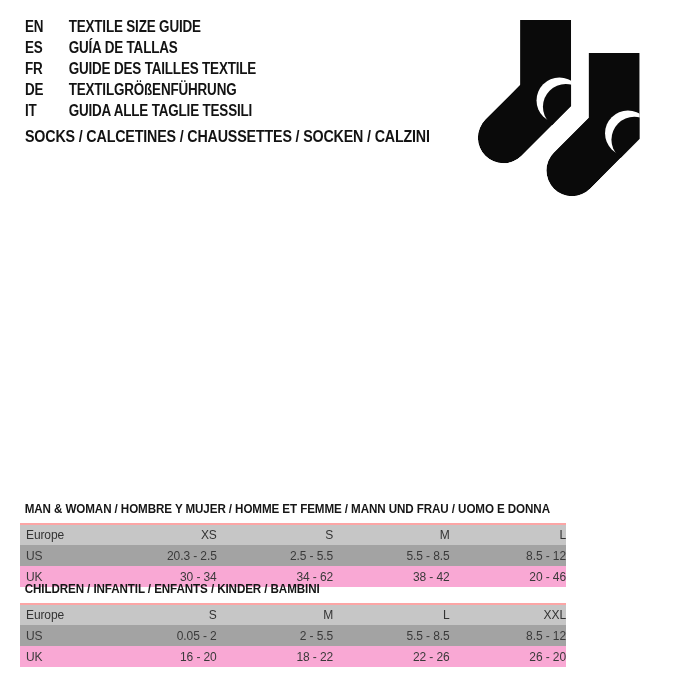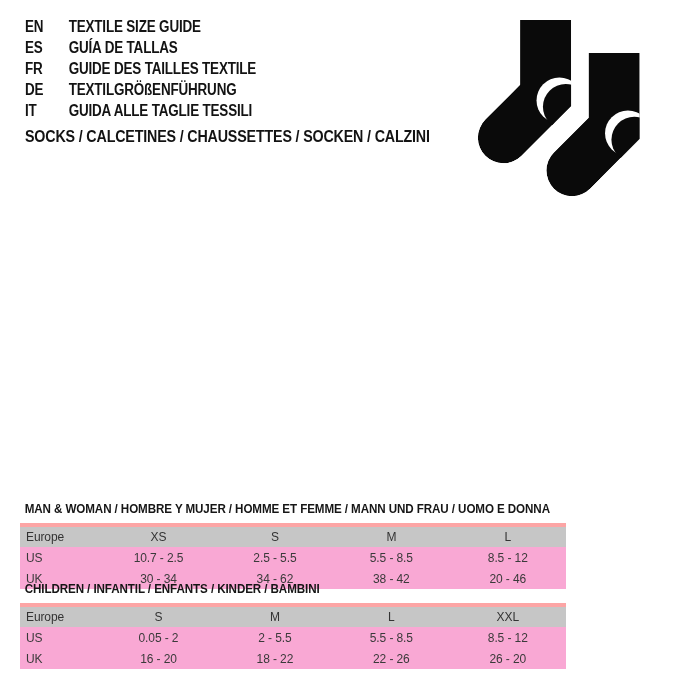--- a/index.html
+++ b/index.html
@@ -30,35 +30,35 @@
   .size-section.first{top:502px;}
   .size-section.second{top:582px;}
   .table-title{
     margin:0 0 7px 0;padding-left:5px;
     transform:scaleX(0.93);transform-origin:0 0;
     color:#161616;font-weight:700;font-size:12.5px;line-height:14px;
     letter-spacing:-0.1px;white-space:nowrap;
   }
   table.size-table{
     width:546px;border-collapse:collapse;table-layout:fixed;
-    border-top:4px solid #fca5a5;
+    border-top:2px solid #fca5a5;
   }
   table.size-table col.c-label{width:80px;}
   table.size-table col.c-size{width:116px;}
   table.size-table th, table.size-table td{
     font-weight:400;font-size:12px;color:#3a3a3a;
-    text-align:center;padding:0;height:21px;vertical-align:middle;
+    text-align:right;padding:0;height:21px;vertical-align:middle;
     letter-spacing:-0.1px;
   }
   table.size-table th{height:20px;color:#333333;}
   table.size-table th:first-child, table.size-table td:first-child{
     text-align:left;padding-left:6px;
   }
   table.size-table thead tr{background:#c6c6c6;}
-  table.size-table tbody tr.row-us{background:#f9a8d4;}
+  table.size-table tbody tr.row-us{background:#a3a3a3;}
   table.size-table tbody tr.row-uk{background:#f9a8d4;}
 </style>
 </head>
 <body>
 
 <div class="page">
 
   <div class="lang-block">
     <div class="lang-row">
       <span>EN</span>
@@ -117,21 +117,21 @@
           <th>Europe</th>
           <th>XS</th>
           <th>S</th>
           <th>M</th>
           <th>L</th>
         </tr>
       </thead>
       <tbody>
         <tr class="row-us">
           <td>US</td>
-          <td>10.7 - 2.5</td>
+          <td>20.3 - 2.5</td>
           <td>2.5 - 5.5</td>
           <td>5.5 - 8.5</td>
           <td>8.5 - 12</td>
         </tr>
         <tr class="row-uk">
           <td>UK</td>
           <td>30 - 34</td>
           <td>34 - 62</td>
           <td>38 - 42</td>
           <td>20 - 46</td>

